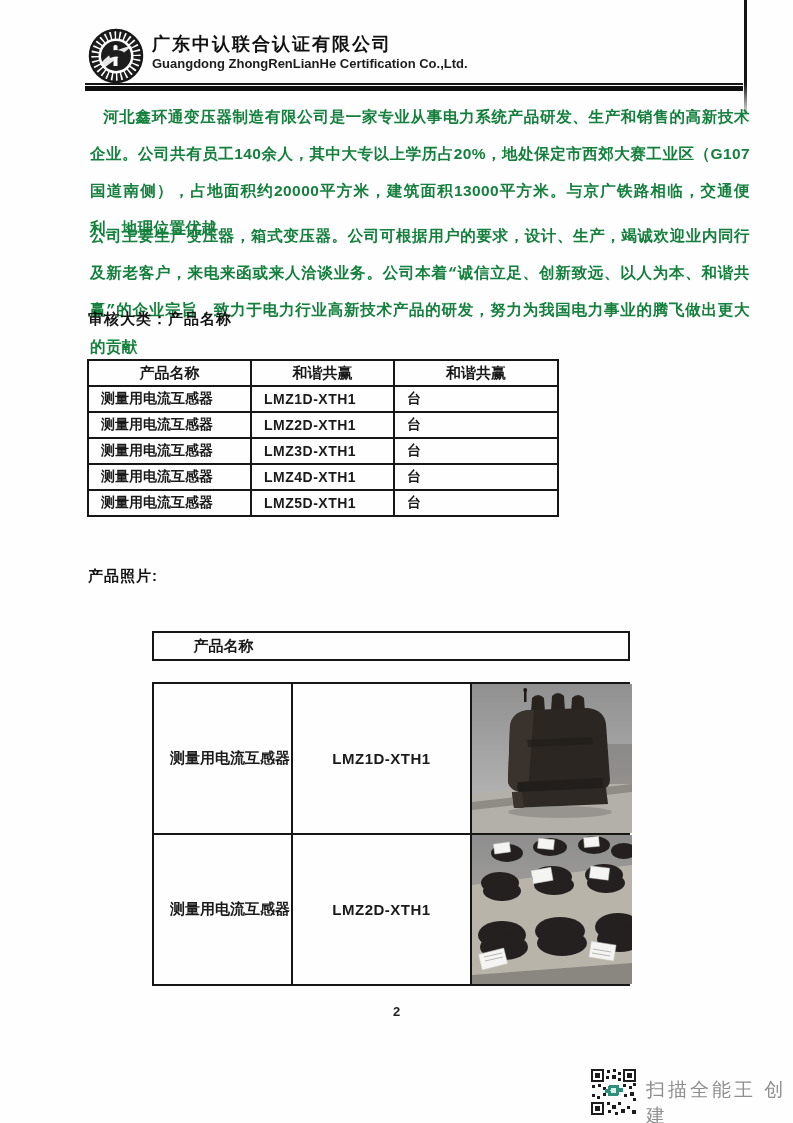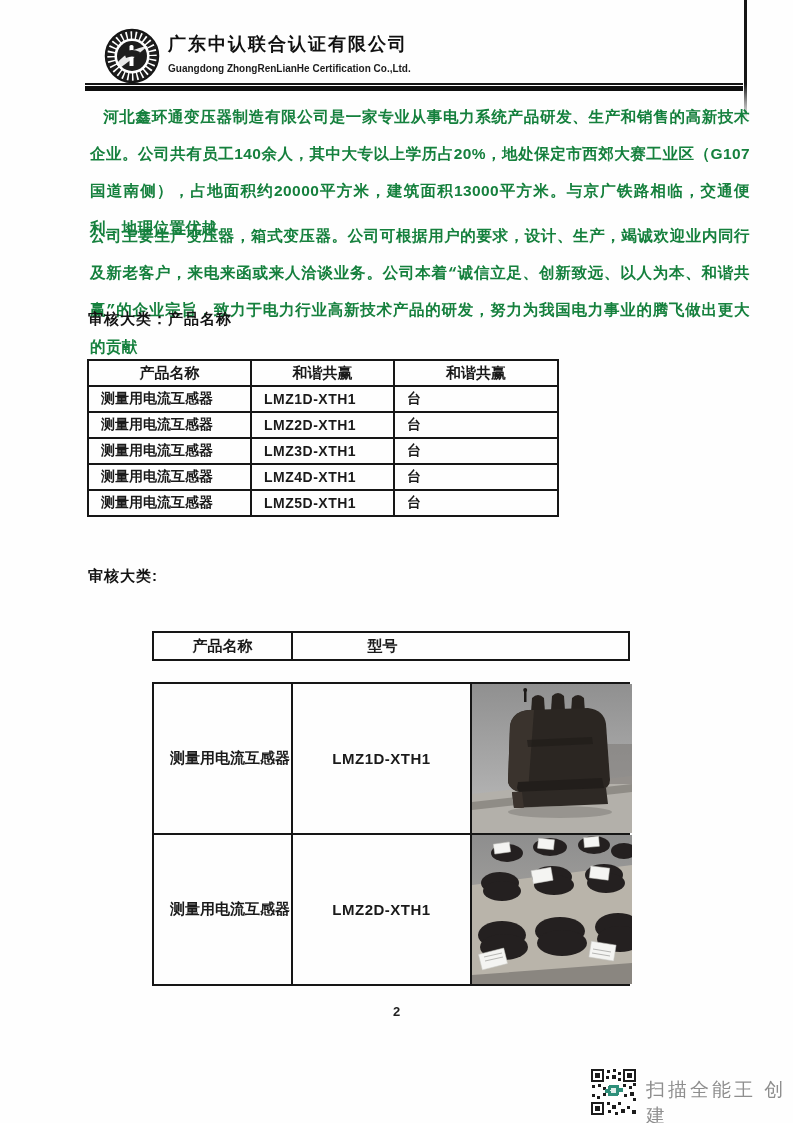--- a/index.html
+++ b/index.html
@@ -2,25 +2,25 @@
 <html><head>
 <meta charset="utf-8">
 <style>
   html,body{margin:0;padding:0;background:#e8e8e8;}
   .page{
     position:relative;width:793px;height:1123px;margin:0 auto;
     background:#fefefe;overflow:hidden;
     font-family:"Liberation Sans",sans-serif;color:#1a1a1a;
   }
   
-  .letterhead{position:absolute;left:104px;top:28px;display:flex;align-items:flex-start;}
+  .letterhead{position:absolute;left:88px;top:28px;display:flex;align-items:flex-start;}
   .logo{width:56px;height:56px;flex:0 0 auto;}
   .company{margin-left:8px;padding-top:4px;}
   .company-cn{font-size:18px;font-weight:700;letter-spacing:2px;color:#101010;}
-  .company-en{font-size:10px;font-weight:700;margin-top:7px;color:#1c1c1c;}
+  .company-en{font-size:13px;font-weight:700;color:#1c1c1c;}
   .divider{position:absolute;left:85px;top:83px;width:658px;}
   .divider .thin{height:1.5px;background:#151515;}
   .divider .thick{height:4.5px;background:#0e0e0e;margin-top:1.5px;}
   .scan-line{
     position:absolute;left:744px;top:0;width:2.5px;height:120px;
     background:linear-gradient(#161616 0 70%,rgba(22,22,22,.45) 85%,rgba(22,22,22,0));
   }
   
   .para{
     position:absolute;left:85px;width:660px;margin:5px;
@@ -140,25 +140,24 @@
         <td>台</td>
       </tr>
       <tr>
         <td>测量用电流互感器</td>
         <td class="model">LMZ5D-XTH1</td>
         <td>台</td>
       </tr>
     </tbody>
   </table>
 
-  <div class="section-label photos-label">审核大类:</div>
+  <div class="section-label photos-label">产品照片:</div>
 
   <div class="photo-head">
     <div class="hcell">产品名称</div>
-    <div class="hcell">型号</div>
   </div>
 
   <div class="photo-body">
 
     <div class="photo-row">
       <div class="pcell name">测量用电流互感器</div>
       <div class="pcell model">LMZ1D-XTH1</div>
       <div class="pcell photo">
         <svg viewBox="0 0 160 149" preserveAspectRatio="none" aria-hidden="true">
           <defs>

